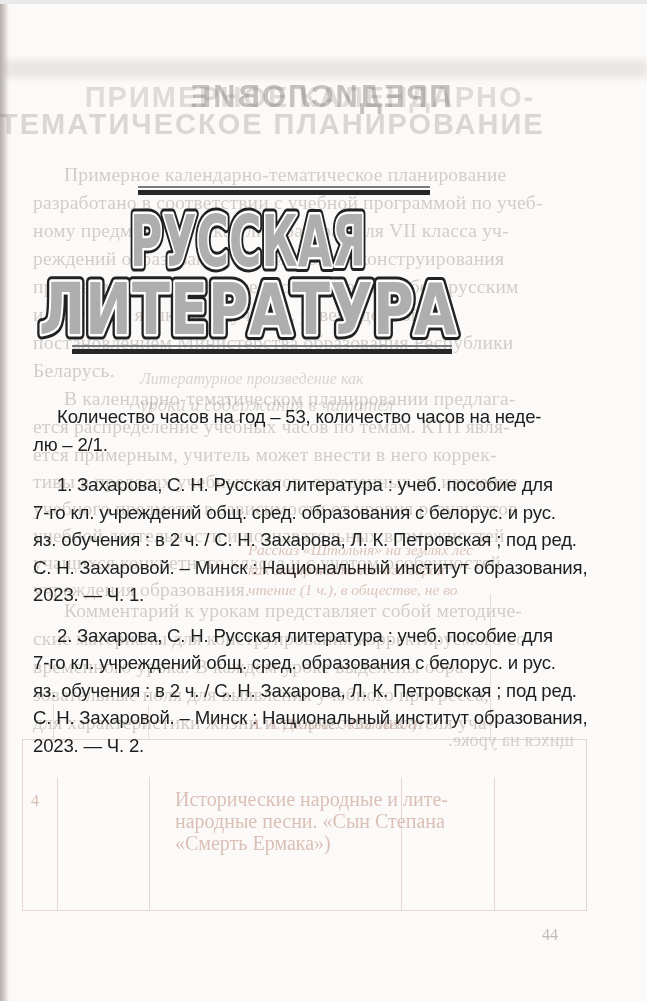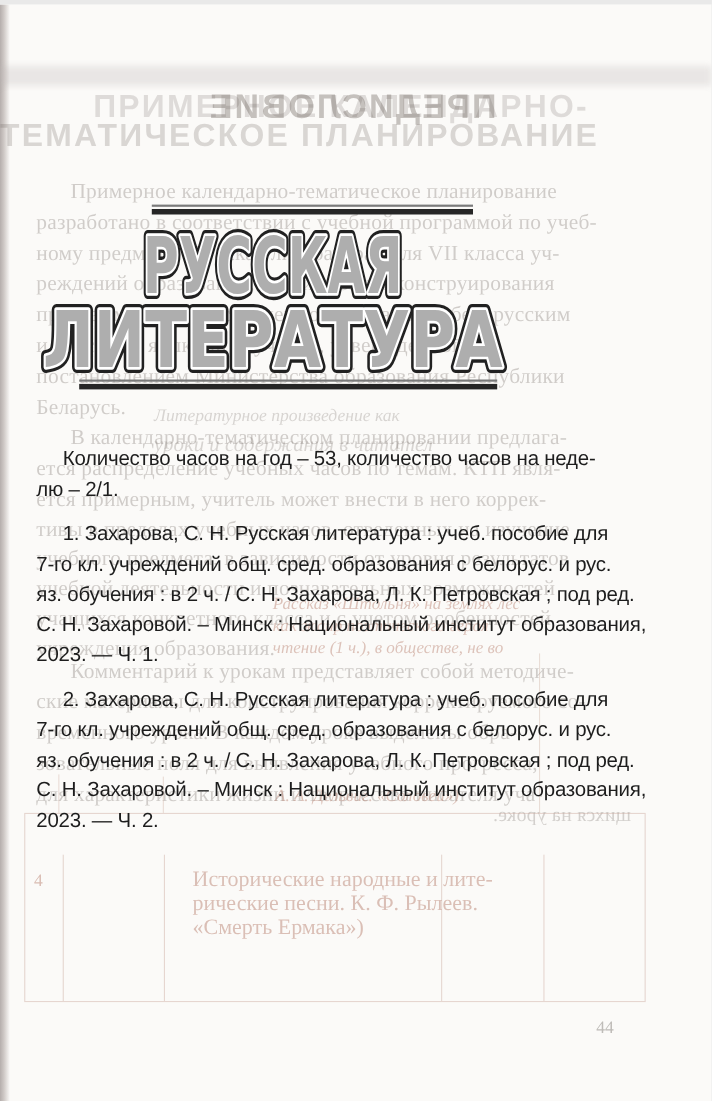--- a/index.html
+++ b/index.html
@@ -101,21 +101,21 @@
     <div class="vstub" style="left:148px;top:702px;height:33px"></div>
 
     <div class="g-table">
       <div class="g-col" style="left:34px"></div>
       <div class="g-col" style="left:126px"></div>
       <div class="g-col" style="left:378px"></div>
       <div class="g-col" style="left:471px"></div>
       <div class="g-rownum">4</div>
       <div class="g-cell">
         <div>Исторические народные и лите-</div>
-        <div>рические песни. К. Ф. Рылеев.</div>
+        <div>народные песни. «Сын Степана</div>
         <div>«Смерть Ермака»)</div>
       </div>
     </div>
   </div>
 
   <div class="rule rule-top">
     <div class="thin"></div>
     <div class="gap"></div>
     <div class="thick"></div>
   </div>

